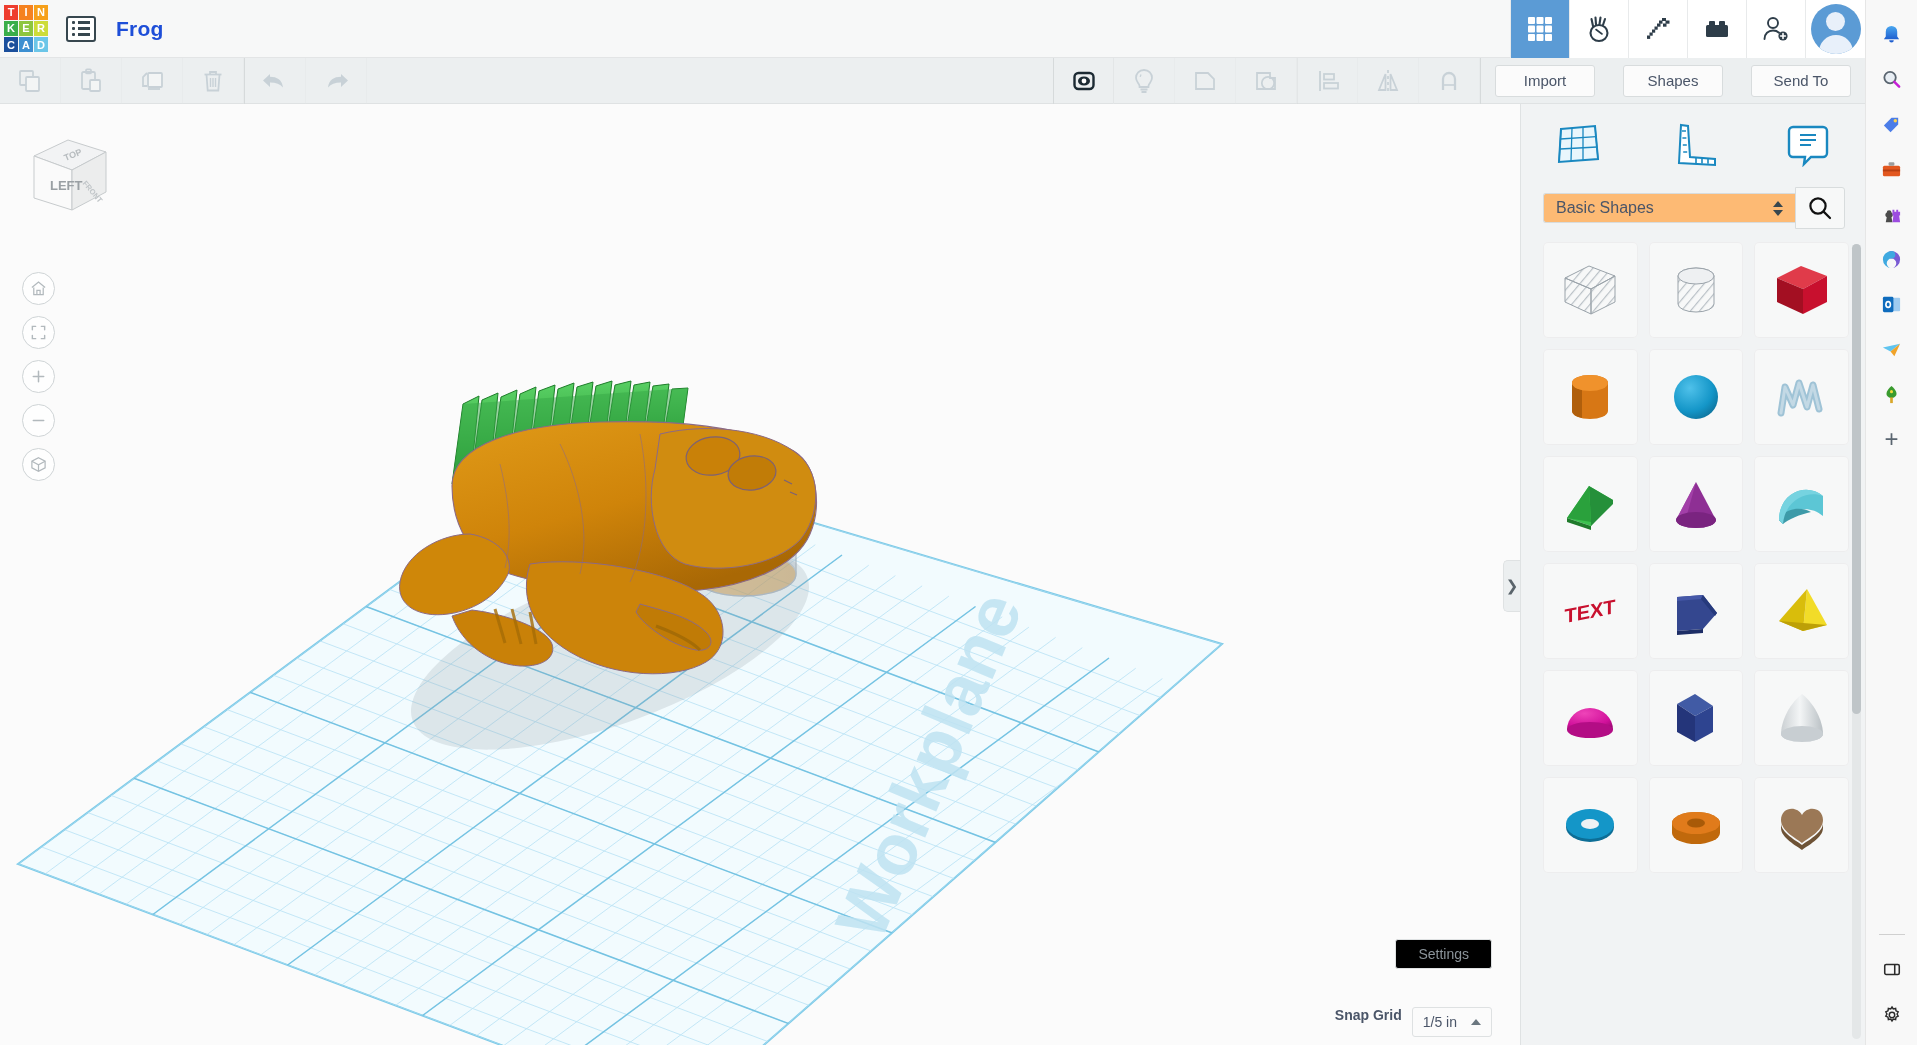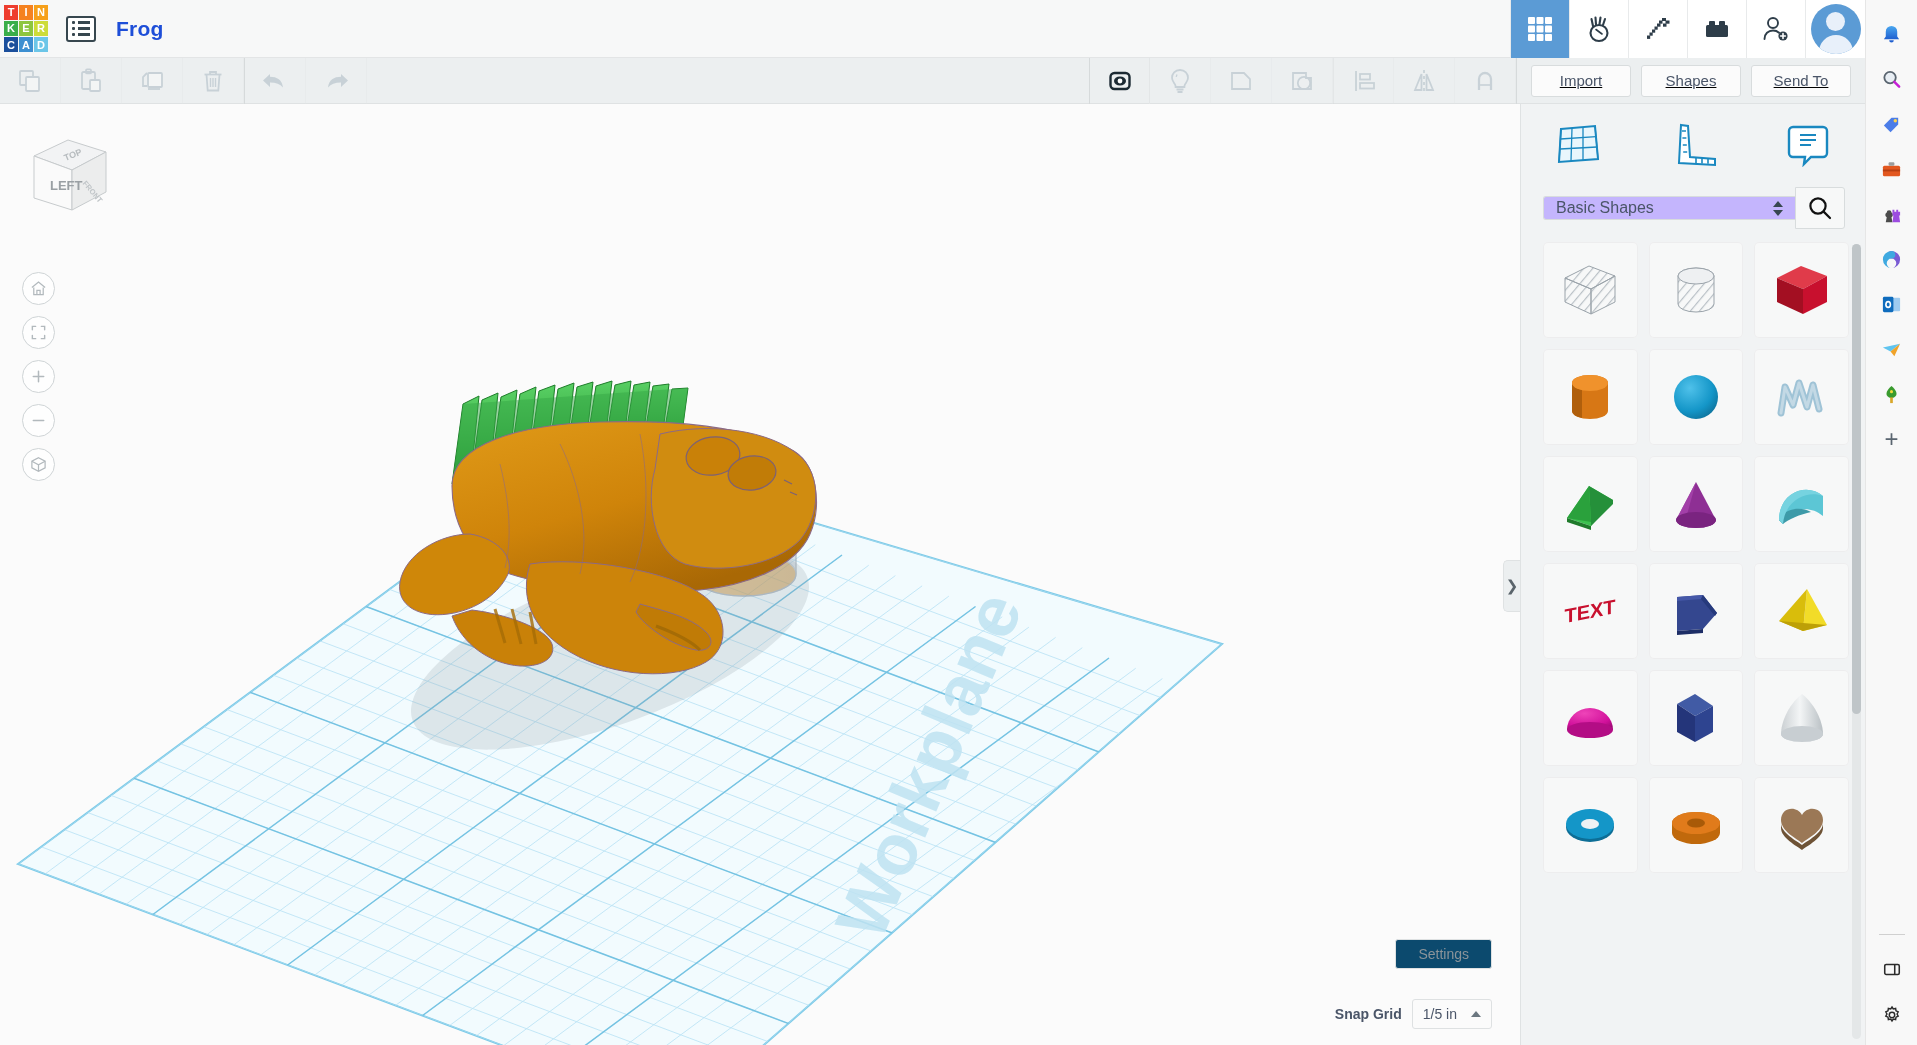--- a/index.html
+++ b/index.html
@@ -72,21 +72,21 @@
     background: #eceff0; border-bottom: 1px solid #dfe2e3;
     display: flex; align-items: center;
   }
   .tool {
     width: 61px; height: 46px; display: flex; align-items: center; justify-content: center;
     cursor: pointer; border-right: 1px solid #e3e6e7;
   }
   .tool.dim { opacity: .38; }
   .tool.sep-left { border-left: 1px solid #d6dadb; }
   .t2-spacer { flex: 1; }
-  .btn-group { display: flex; align-items: flex-start; gap: 10px; padding: 0 14px; text-decoration: underline; }
+  .btn-group { display: flex; align-items: flex-start; gap: 28px; padding: 0 14px; }
   .txt-btn {
     height: 32px; min-width: 100px; padding: 0 16px; background: #fbfbfb;
     border: 1px solid #d8dcdd; border-radius: 3px; font-size: 15px; color: #4a5568;
     display: flex; align-items: center; justify-content: center; cursor: pointer;
   }
   .toolbar2-divider { width:1px; height:46px; background:#d6dadb; }
 
   
   .viewport {
     position: absolute; top: 104px; left: 0; width: 1520px; height: 941px;
@@ -99,26 +99,26 @@
     background: rgba(255,255,255,.7); display: flex; align-items: center; justify-content: center;
     cursor: pointer;
   }
 
   .plane-wrap { position:absolute; left:0; top:0; width:1520px; height:941px; }
 
   .settings-row {
     position: absolute; right: 28px; bottom: 76px; display: flex; justify-content: flex-end;
   }
   .settings-btn {
-    height: 30px; padding: 0 22px; background: #0c4a6e; border: 1px solid #dee1e2;
+    height: 30px; padding: 0 22px; background: #000000; border: 1px solid #dee1e2;
     border-radius: 3px; font-size: 14px; color: #8b949a; display: flex; align-items: center;
     cursor: pointer;
   }
   .snap-row {
-    position: absolute; right: 28px; bottom: 16px; display: flex; align-items: center; gap: 10px; margin-left: 25px;
+    position: absolute; right: 28px; bottom: 8px; display: flex; align-items: flex-start; gap: 10px; margin-left: 25px;
   }
   .snap-label { font-size: 14px; color: #4a5568; font-weight: 600; }
   .snap-select {
     height: 30px; padding: 0 10px; background: #fbfbfb; border: 1px solid #dee1e2;
     border-radius: 3px; font-size: 14px; color: #4a5568; display: flex; align-items: center; gap: 14px;
     cursor: pointer;
   }
   .caret-up { width:0;height:0;border-left:5px solid transparent;border-right:5px solid transparent;border-bottom:6px solid #6b7780; }
 
   
@@ -134,21 +134,21 @@
     position: absolute; top: 104px; left: 1520px; width: 345px; height: 941px;
     background: #f1f3f4; border-left: 1px solid #dfe2e3;
     display: flex; flex-direction: column;
   }
   .rtabs { display: flex; height: 78px; align-items: center; }
   .rtab {
     flex: 1; height: 78px; display: flex; align-items: center; justify-content: center; cursor: pointer;
   }
   .shapes-head { display: flex; padding: 0 20px 0 22px; align-items: center; gap: 0; height: 52px; }
   .dropdown {
-    flex: 1; height: 24px; background: #c4b5fd; border: 1px solid #d8dcdd; border-right: none;
+    flex: 1; height: 30px; background: #fdba74; border: 1px solid #d8dcdd; border-right: none;
     border-radius: 3px 0 0 3px; display: flex; align-items: center; padding: 0 12px;
     cursor: pointer; justify-content: space-between;
   }
   .dropdown span { font-size: 16px; color: #4a5568; }
   .stepper { display:flex; flex-direction:column; gap:3px; }
   .st-up { width:0;height:0;border-left:5px solid transparent;border-right:5px solid transparent;border-bottom:6px solid #37474f; }
   .st-dn { width:0;height:0;border-left:5px solid transparent;border-right:5px solid transparent;border-top:6px solid #37474f; }
   .srch-btn {
     width: 50px; height: 42px; background: #f7f8f8; border: 1px solid #d8dcdd;
     border-radius: 0 3px 3px 0; display: flex; align-items: center; justify-content: center;

